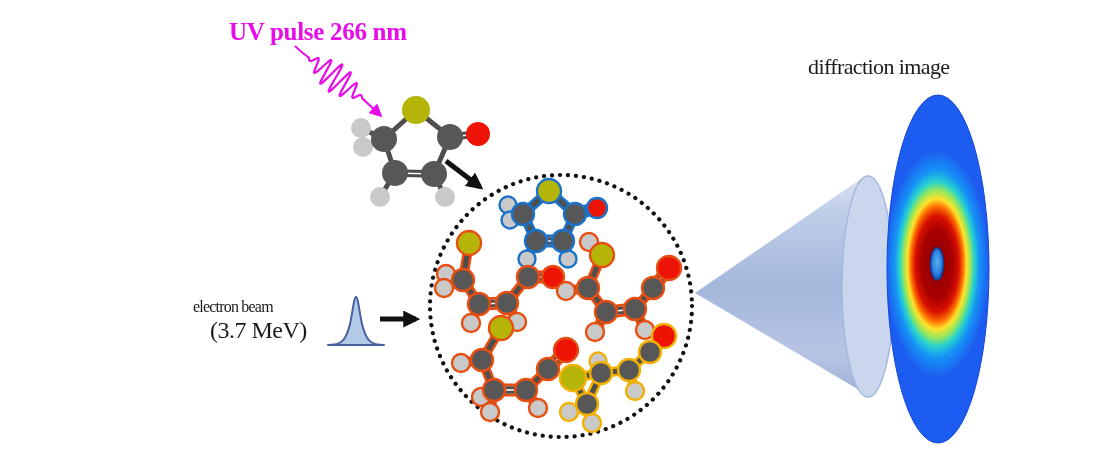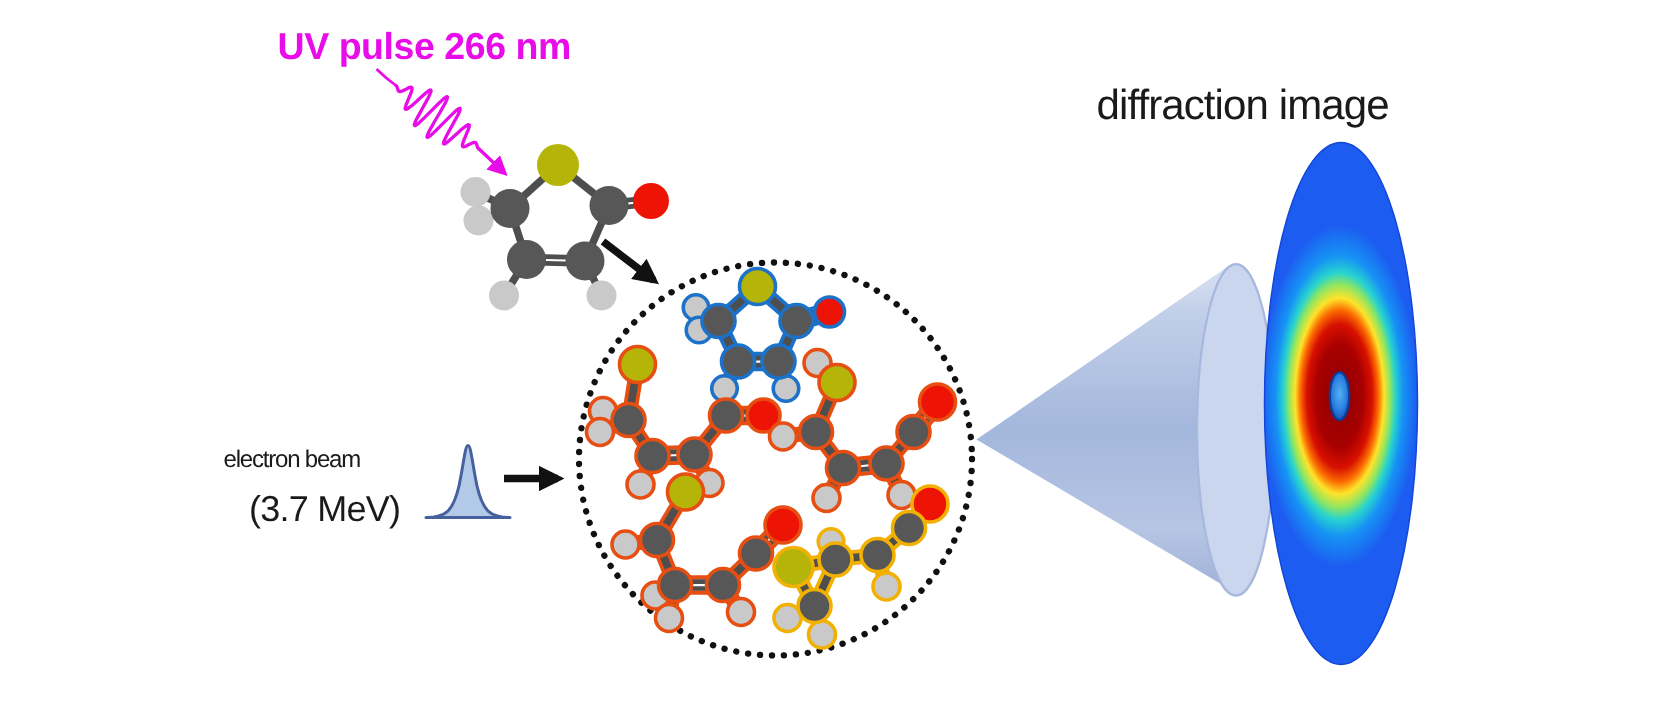--- a/index.html
+++ b/index.html
@@ -1,23 +1,23 @@
 <!DOCTYPE html>
 <html><head>
 <meta charset="utf-8">
 <style>
   html,body{margin:0;padding:0;background:#ffffff;}
   .fig{position:relative;width:966px;height:469px;background:#ffffff;overflow:hidden;
-       font-family:Liberation Sans, sans-serif;}
+       font-family:Liberation Serif, serif;margin-left:44px;}
   .fig svg{position:absolute;left:0;top:0;}
   .label{position:absolute;white-space:nowrap;color:#1a1a1a;line-height:1.0;}
   .label-uv{left:185px;top:19px;font-size:25px;font-weight:bold;letter-spacing:-0.3px;}
   .label-eb1{left:149px;top:299px;font-size:16px;letter-spacing:-0.8px;}
-  .label-eb2{left:166px;top:328px;font-size:24px;letter-spacing:-0.5px;}
-  .label-diff{left:731px;top:56px;font-size:28px;letter-spacing:-0.6px;}
+  .label-eb2{left:166px;top:318px;font-size:24px;letter-spacing:-0.5px;}
+  .label-diff{left:764px;top:56px;font-size:22px;letter-spacing:-0.6px;}
 </style>
 </head>
 <body>
 
 <div class="fig">
 
   <svg width="1110" height="469" viewBox="0 0 1110 469">
     <defs>
       <marker id="ah-black" viewBox="0 0 10 10" refX="7.5" refY="5" markerWidth="3.4" markerHeight="3.4" orient="auto" markerUnits="strokeWidth">
         <path d="M0,0 L10,5 L0,10 z" fill="#111111"></path>

